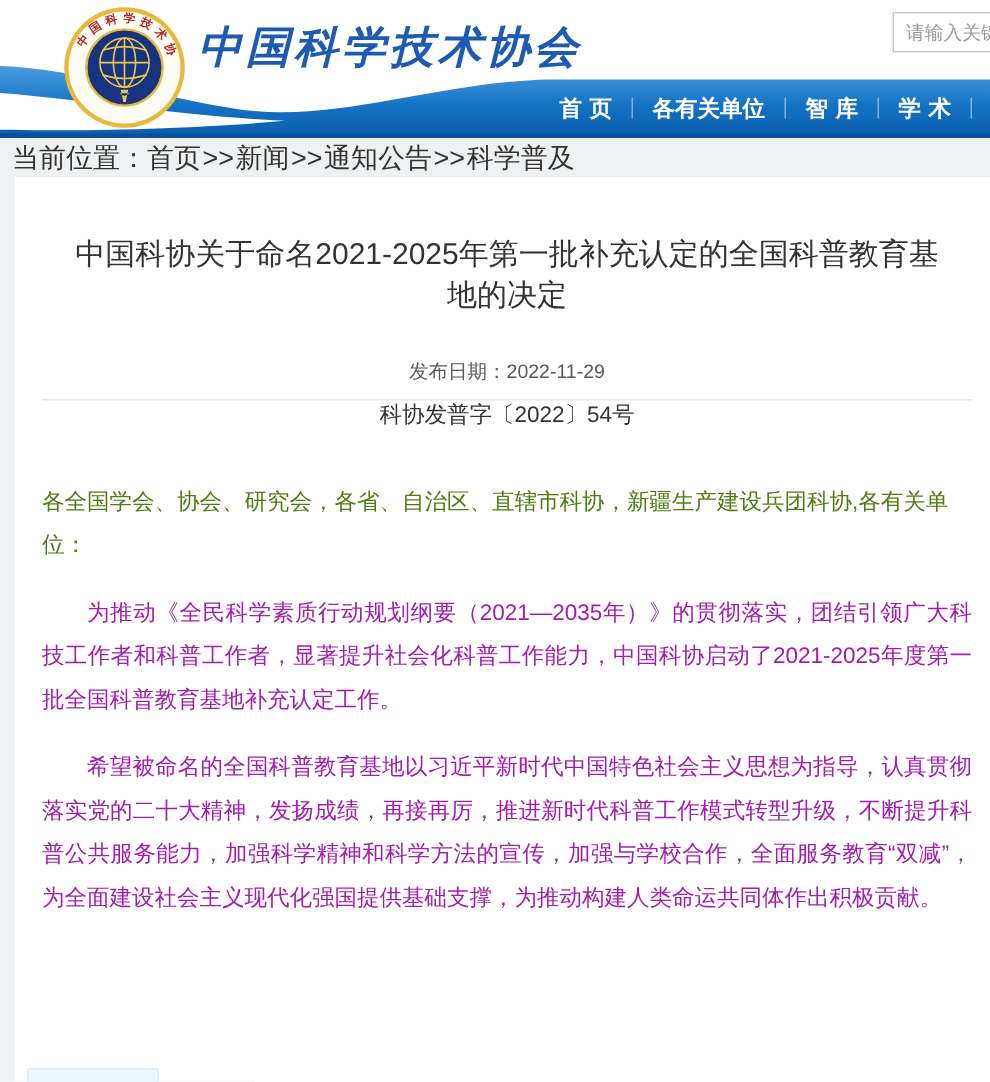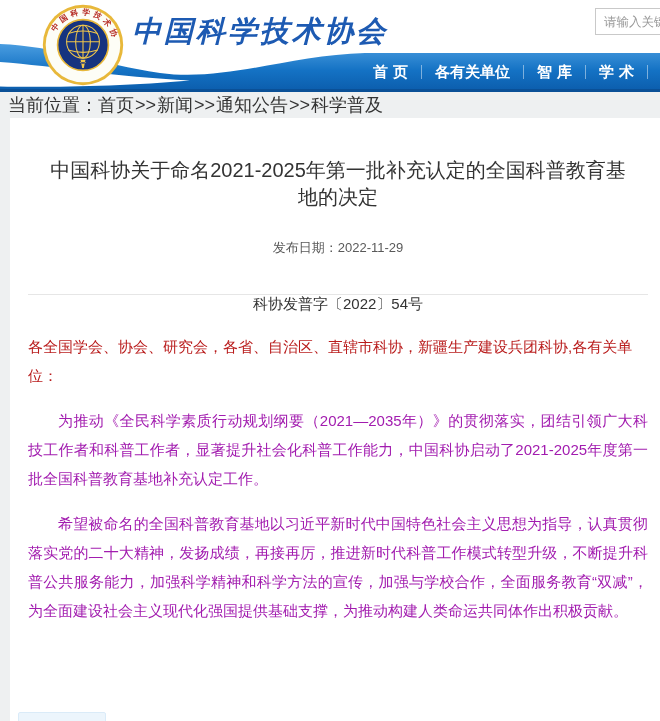--- a/index.html
+++ b/index.html
@@ -59,24 +59,24 @@
     margin-left:10px; width:650px; height:603px;
     background:#ffffff; padding:24px 12px 0 18px;
     position:relative;
   }
   .article-title {
     margin:15px; text-align:center; font-size:20px; font-weight:normal;
     color:#333; line-height:27px;
   }
   .pub-date {
     text-align:center; font-size:13px; color:#595959;
-    margin-top:28px; padding-bottom:37px; border-bottom:1px solid #e6e6e6;
+    margin-top:28px; padding-bottom:9px; border-bottom:1px solid #e6e6e6;
   }
   .doc-number { text-align:center; font-size:15px; color:#333; }
-  .salutation { font-size:15px; color:#b91c1c; line-height:29px; margin-top:18px; }
+  .salutation { font-size:15px; color:#4d7c0f; line-height:29px; margin-top:34px; }
   .para {
     font-size:15px; color:#a21caf; line-height:29px;
     text-indent:2em; margin:16px 0 0 0; text-align:justify;
   }
 
   .partial-toolbar {
     position:absolute; left:18px; top:712px; width:88px; height:16px;
     background:#ddeefb; border:1px solid #bcdcf4; border-radius:2px; opacity:0.55;
   }
 </style>

